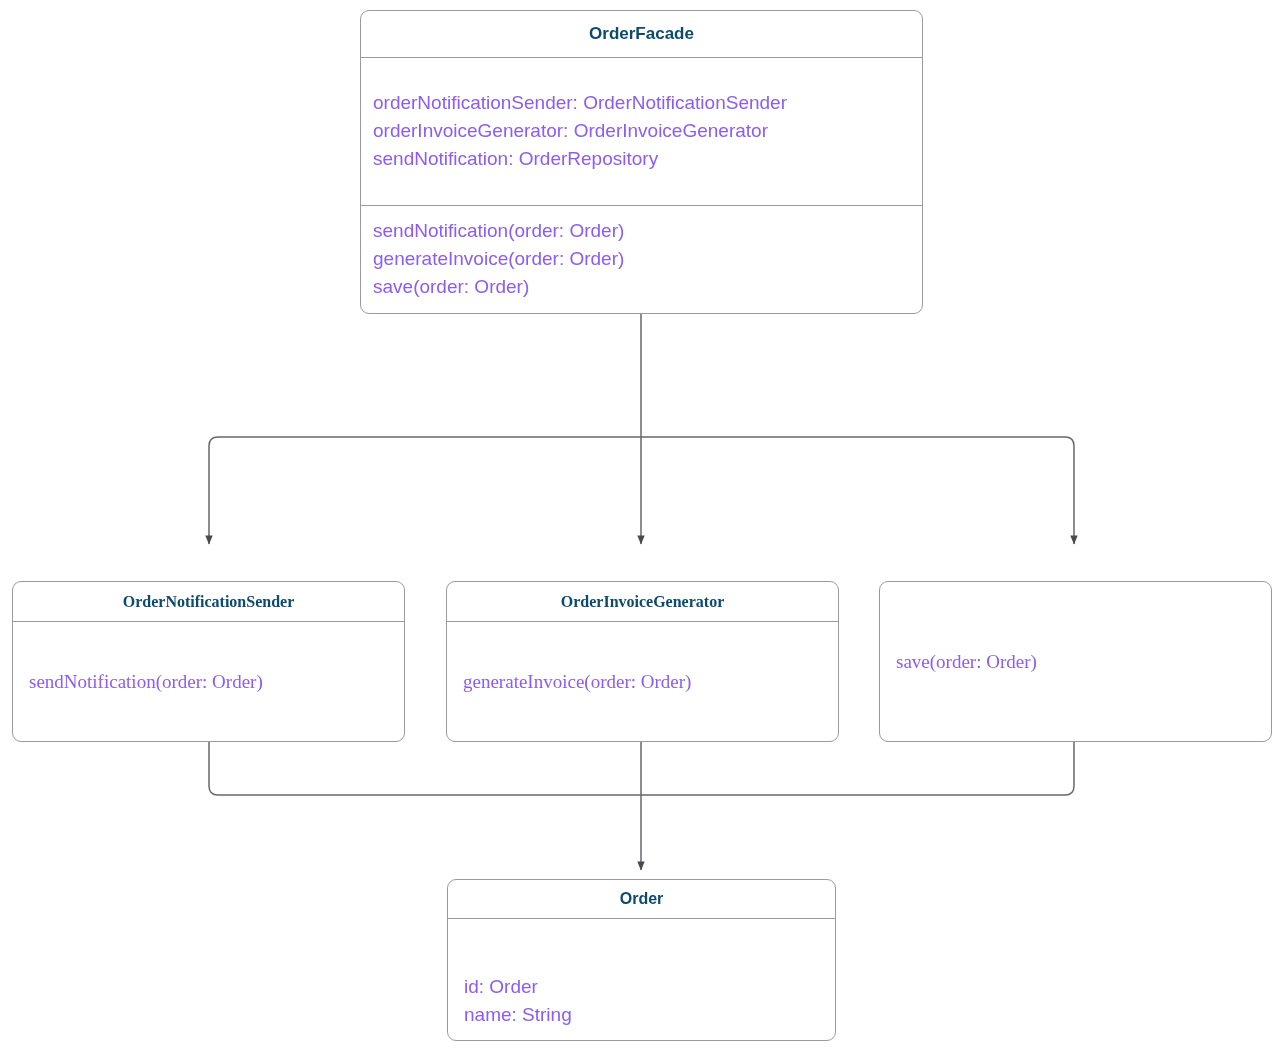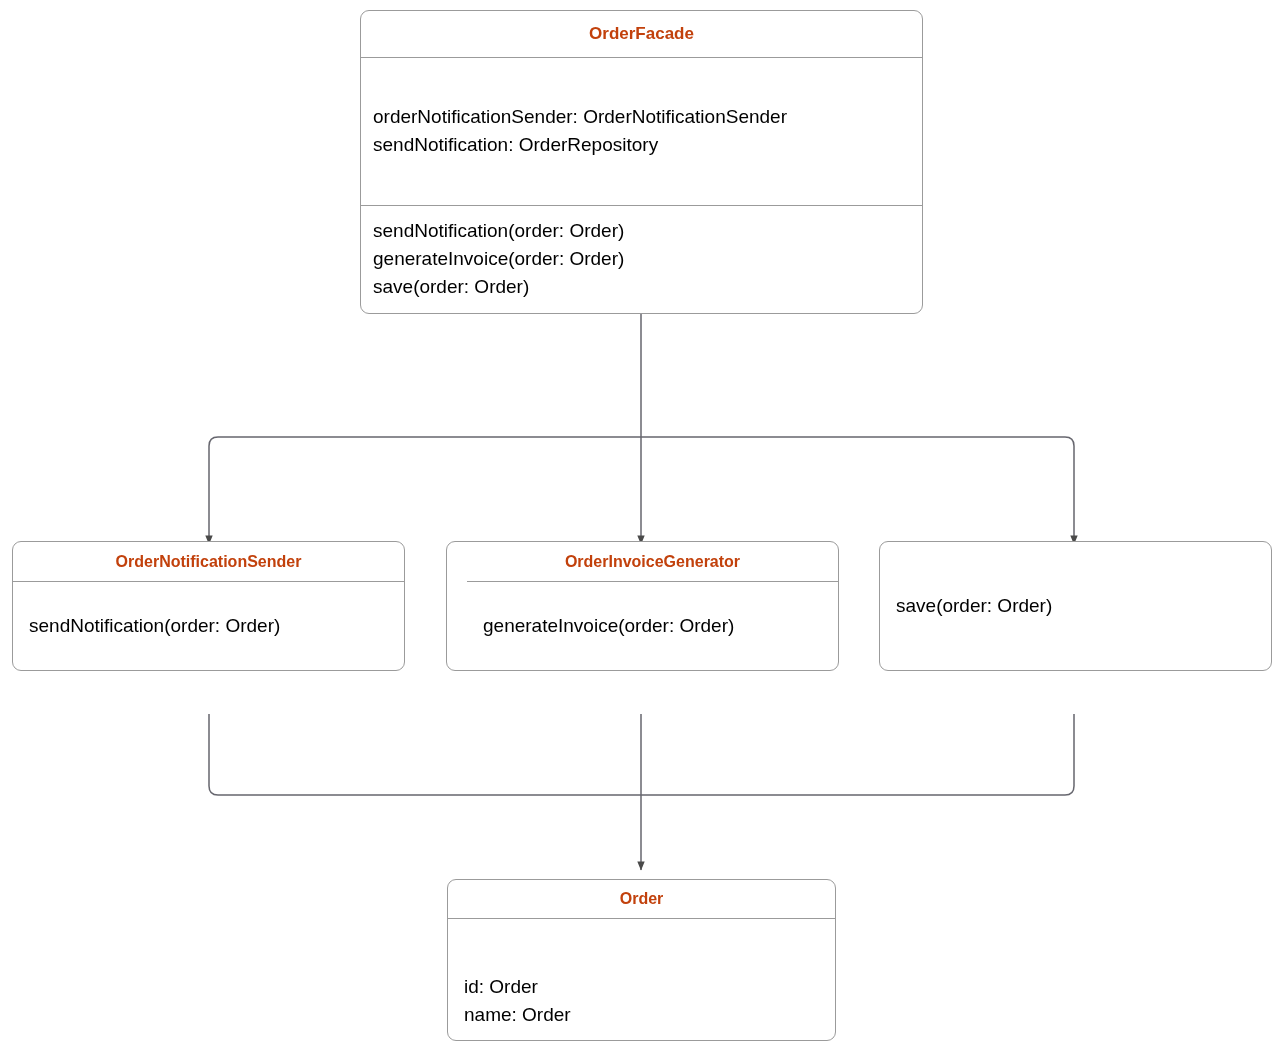--- a/index.html
+++ b/index.html
@@ -35,33 +35,33 @@
     border-radius: 9px;
     display: flex;
     flex-direction: column;
     overflow: hidden;
   }
   .uml-class-header {
     box-sizing: border-box;
     text-align: center;
     font-weight: bold;
     font-size: 17px;
-    color: #c2410c;
+    color: #0c4a6e;
     border-bottom: 1.6px solid #9b9b9b;
     display: flex;
     align-items: center;
     justify-content: center;
     flex: 0 0 auto;
   }
   .uml-compartment {
     box-sizing: border-box;
     padding: 0 13px;
     font-size: 19px;
     line-height: 28px;
-    color: #000000;
+    color: #8b5cf6;
     display: flex;
     flex-direction: column;
     justify-content: center;
     flex: 1 1 auto;
   }
   .uml-compartment.attrs {
     border-bottom: 1.6px solid #9b9b9b;
   }
   .uml-member {
     white-space: nowrap;
@@ -73,28 +73,29 @@
     top: 10px;
     width: 563px;
     height: 304px;
   }
   #class-orderfacade .uml-class-header { height: 47px; }
   #class-orderfacade .uml-compartment.attrs { height: 124px; padding-left: 12px; }
   #class-orderfacade .uml-compartment.ops { padding-left: 12px; }
 
   
   .row-middle {
-    top: 541px;
+    top: 581px;
     width: 393px;
-    height: 130px;
+    height: 161px;
+    font-family: Liberation Serif, serif;
   }
   .row-middle .uml-class-header { height: 40px; font-size: 16px; }
   .row-middle .uml-compartment { padding-left: 16px; font-size: 19px; }
   #class-ordernotificationsender { left: 12px; }
-  #class-orderinvoicegenerator  { left: 446px; padding-left: 20px; }
+  #class-orderinvoicegenerator  { left: 446px; }
   #class-orderrepository        { left: 879px; }
 
   
   #class-order {
     left: 447px;
     top: 879px;
     width: 389px;
     height: 162px;
     gap: 42px;
   }
@@ -126,20 +127,21 @@
       <path d="M209,714 L209,786 Q209,795 218,795 L641,795"></path>
 
       <path d="M1074,714 L1074,786 Q1074,795 1065,795 L641,795"></path>
     </g>
   </svg>
 
   <div class="uml-class" id="class-orderfacade">
     <div class="uml-class-header">OrderFacade</div>
     <div class="uml-compartment attrs">
       <div class="uml-member">orderNotificationSender: OrderNotificationSender</div>
+      <div class="uml-member">orderInvoiceGenerator: OrderInvoiceGenerator</div>
       <div class="uml-member">sendNotification: OrderRepository</div>
     </div>
     <div class="uml-compartment ops">
       <div class="uml-member">sendNotification(order: Order)</div>
       <div class="uml-member">generateInvoice(order: Order)</div>
       <div class="uml-member">save(order: Order)</div>
     </div>
   </div>
 
   <div class="uml-class row-middle" id="class-ordernotificationsender">
@@ -159,17 +161,17 @@
   <div class="uml-class row-middle" id="class-orderrepository">
     <div class="uml-compartment ops">
       <div class="uml-member">save(order: Order)</div>
     </div>
   </div>
 
   <div class="uml-class" id="class-order">
     <div class="uml-class-header">Order</div>
     <div class="uml-compartment attrs-only">
       <div class="uml-member">id: Order</div>
-      <div class="uml-member">name: Order</div>
+      <div class="uml-member">name: String</div>
     </div>
   </div>
 
 </div>
 
 </body></html>

